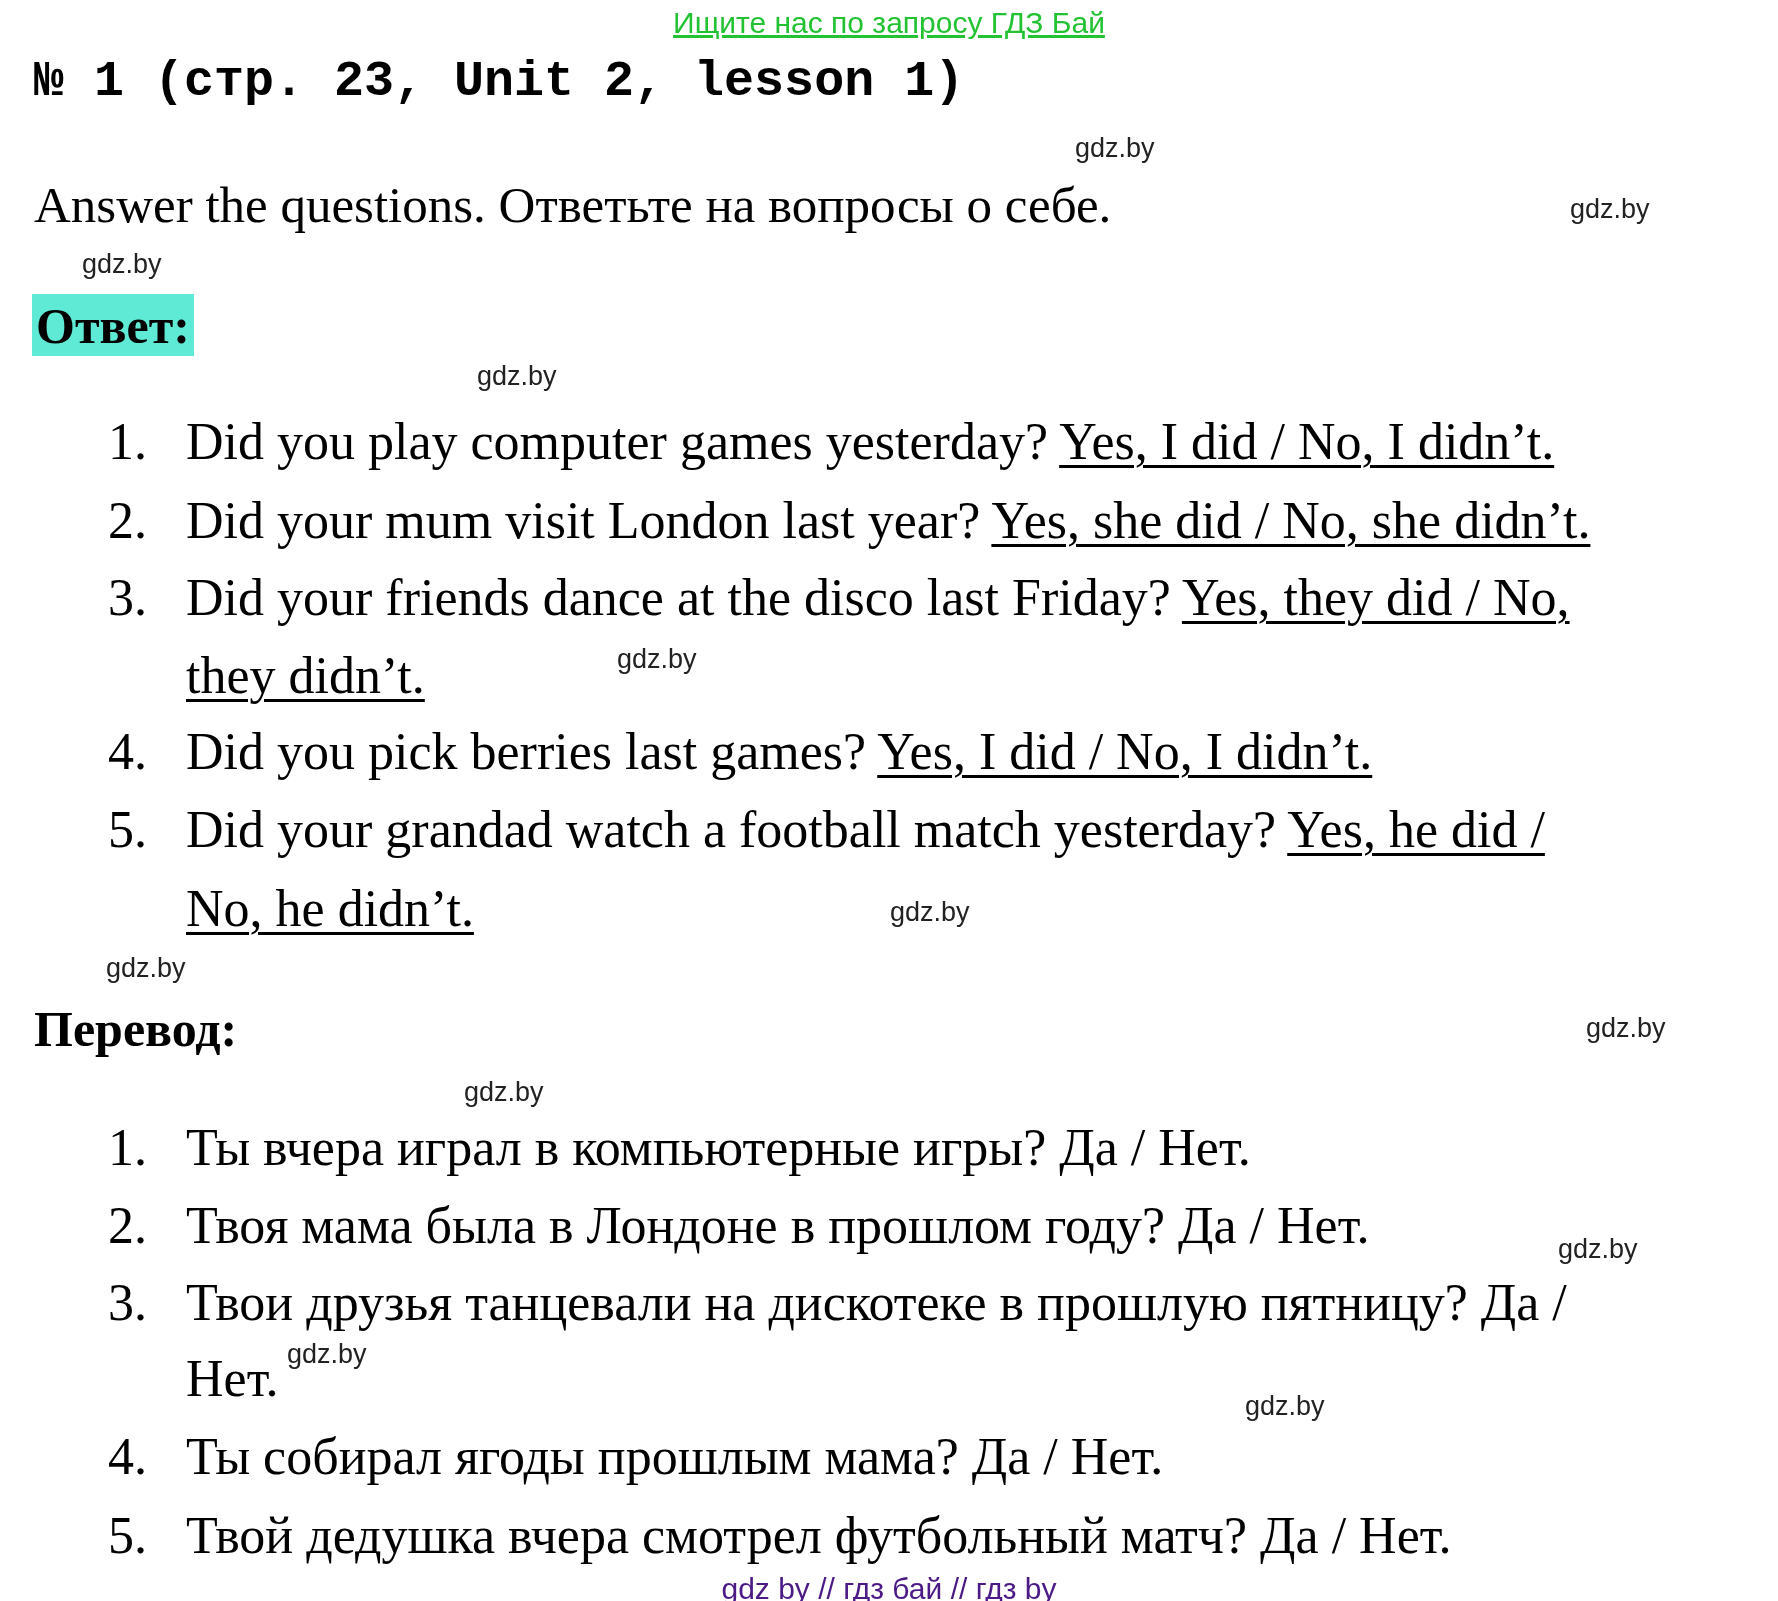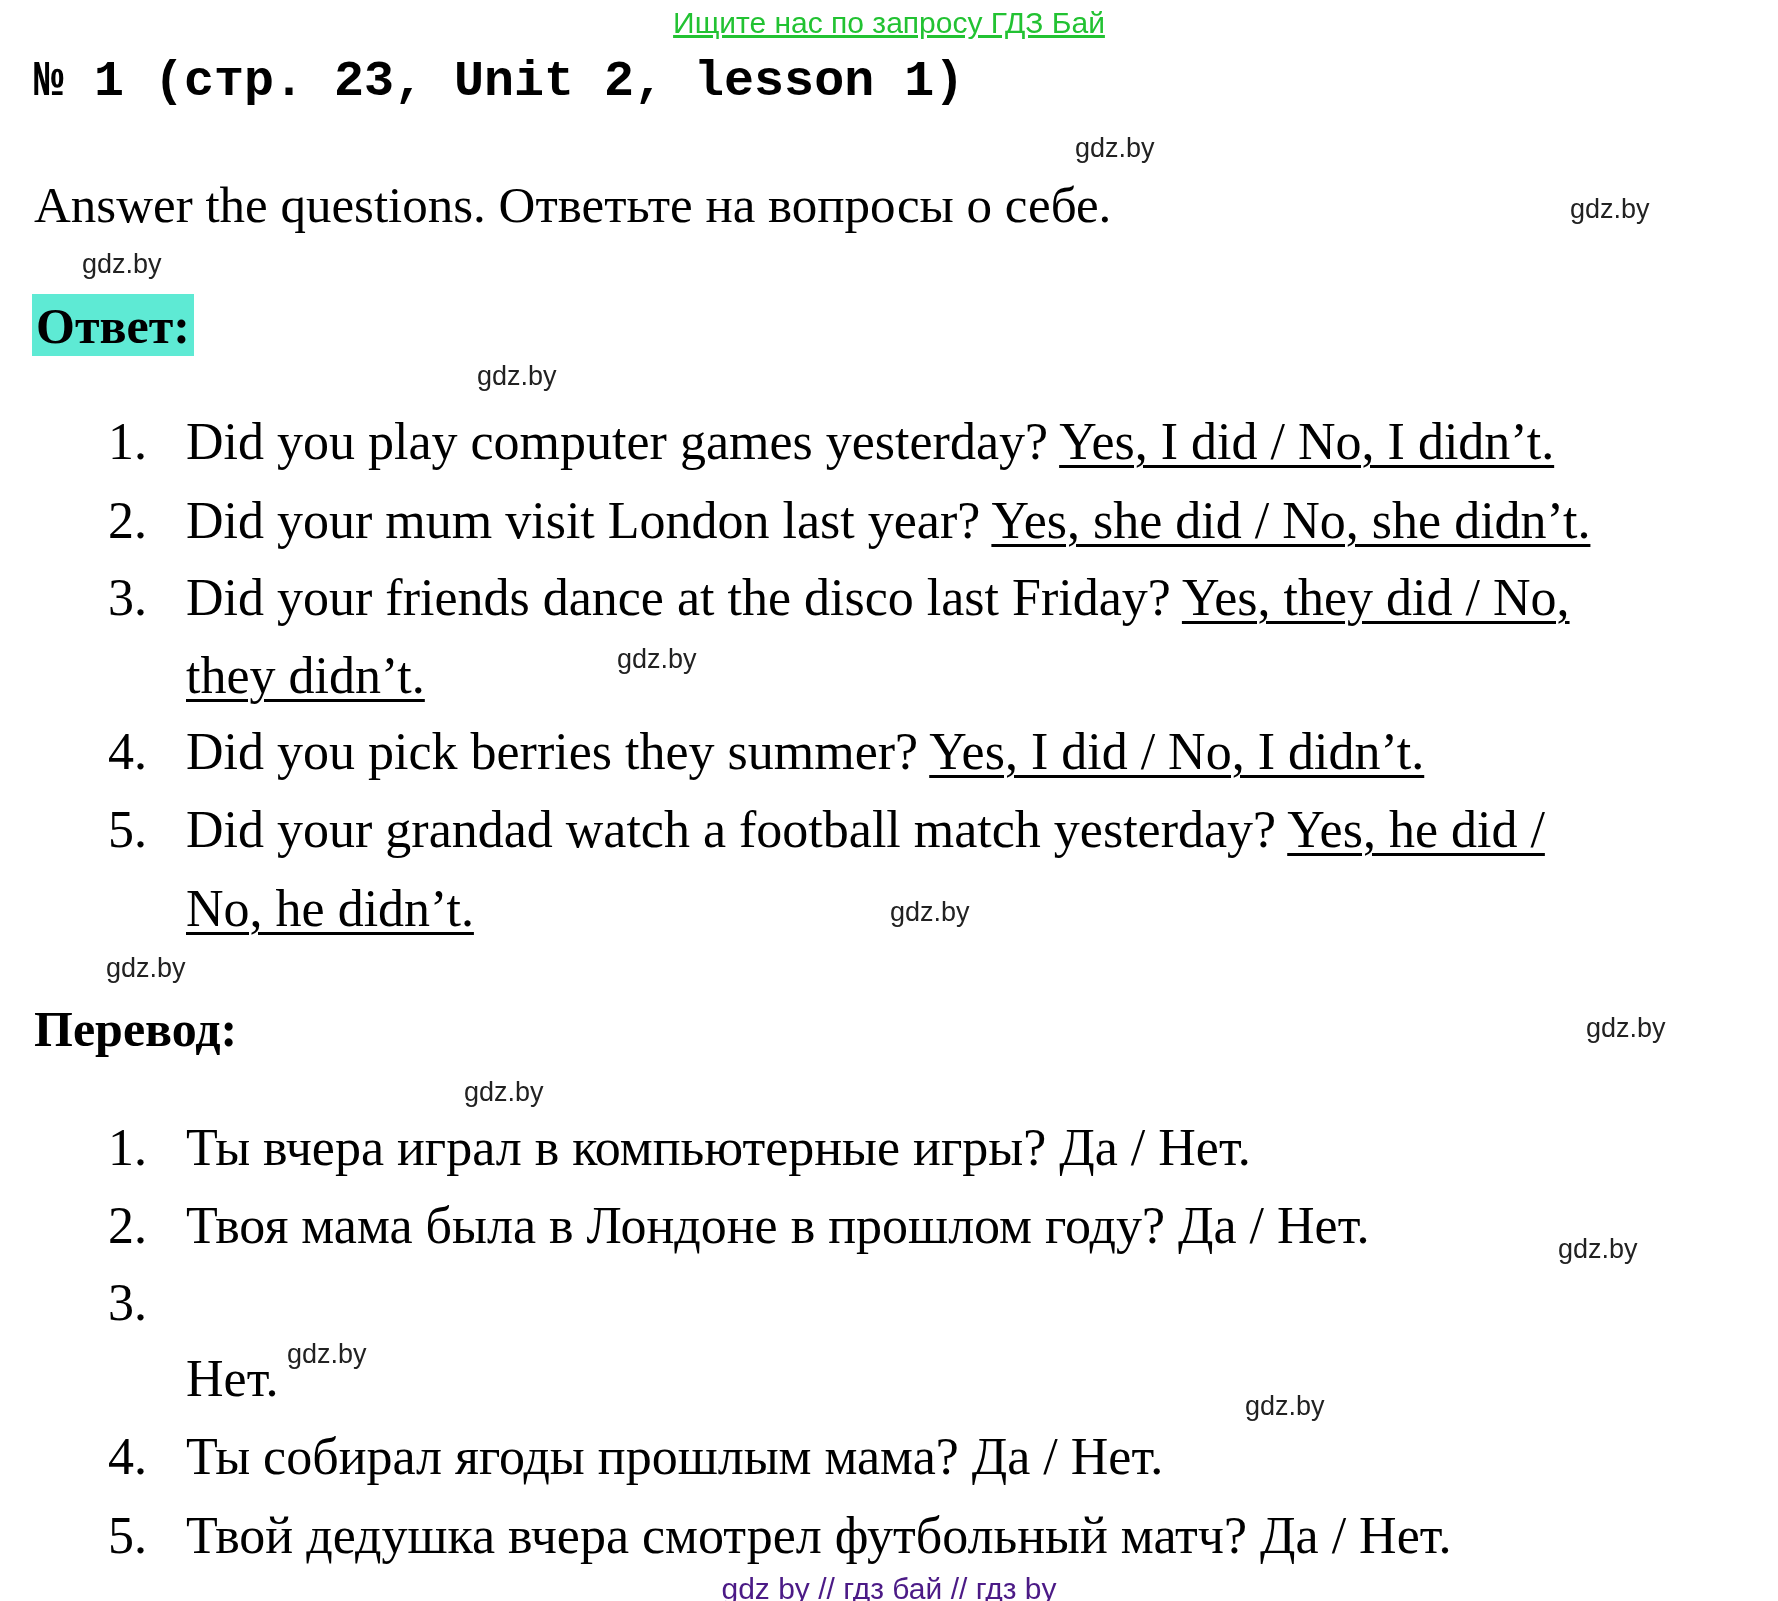--- a/index.html
+++ b/index.html
@@ -40,21 +40,21 @@
   </div>
   <div class="abs serif list-line" style="top:567px;left:0;width:1778px;height:62px;">
     <span class="num">3.</span>
     <span class="txt"><span>Did your friends dance at the disco last Friday? </span><span class="ans">Yes, they did / No,</span></span>
   </div>
   <div class="abs serif list-line" style="top:645px;left:0;width:1778px;height:62px;">
     <span class="txt ans">they didn’t.</span>
   </div>
   <div class="abs serif list-line" style="top:721px;left:0;width:1778px;height:62px;">
     <span class="num">4.</span>
-    <span class="txt"><span>Did you pick berries they summer? </span><span class="ans">Yes, I did / No, I didn’t.</span></span>
+    <span class="txt"><span>Did you pick berries last games? </span><span class="ans">Yes, I did / No, I didn’t.</span></span>
   </div>
   <div class="abs serif list-line" style="top:799px;left:0;width:1778px;height:62px;">
     <span class="num">5.</span>
     <span class="txt"><span>Did your grandad watch a football match yesterday? </span><span class="ans">Yes, he did /</span></span>
   </div>
   <div class="abs serif list-line" style="top:878px;left:0;width:1568px;height:62px;">
     <span class="txt ans">No, he didn’t.</span>
   </div>
 </div>
 
@@ -64,20 +64,21 @@
   <div class="abs serif list-line" style="top:1117px;left:0;width:1778px;height:62px;">
     <span class="num">1.</span>
     <span class="txt">Ты вчера играл в компьютерные игры? Да / Нет.</span>
   </div>
   <div class="abs serif list-line" style="top:1195px;left:0;width:1778px;height:62px;">
     <span class="num">2.</span>
     <span class="txt">Твоя мама была в Лондоне в прошлом году? Да / Нет.</span>
   </div>
   <div class="abs serif list-line" style="top:1272px;left:0;width:1778px;height:62px;">
     <span class="num">3.</span>
+    <span class="txt">Твои друзья танцевали на дискотеке в прошлую пятницу? Да /</span>
   </div>
   <div class="abs serif list-line" style="top:1348px;left:0;width:1484px;height:62px;">
     <span class="txt">Нет.</span>
   </div>
   <div class="abs serif list-line" style="top:1426px;left:0;width:1778px;height:62px;">
     <span class="num">4.</span>
     <span class="txt">Ты собирал ягоды прошлым мама? Да / Нет.</span>
   </div>
   <div class="abs serif list-line" style="top:1505px;left:0;width:1778px;height:62px;">
     <span class="num">5.</span>

